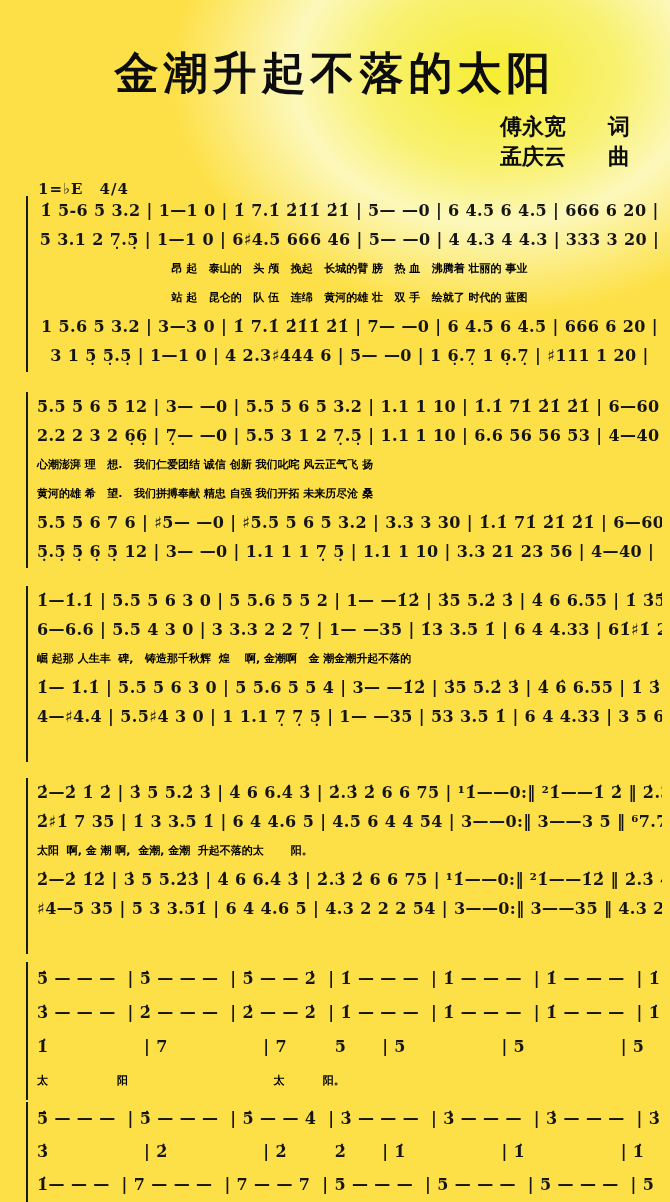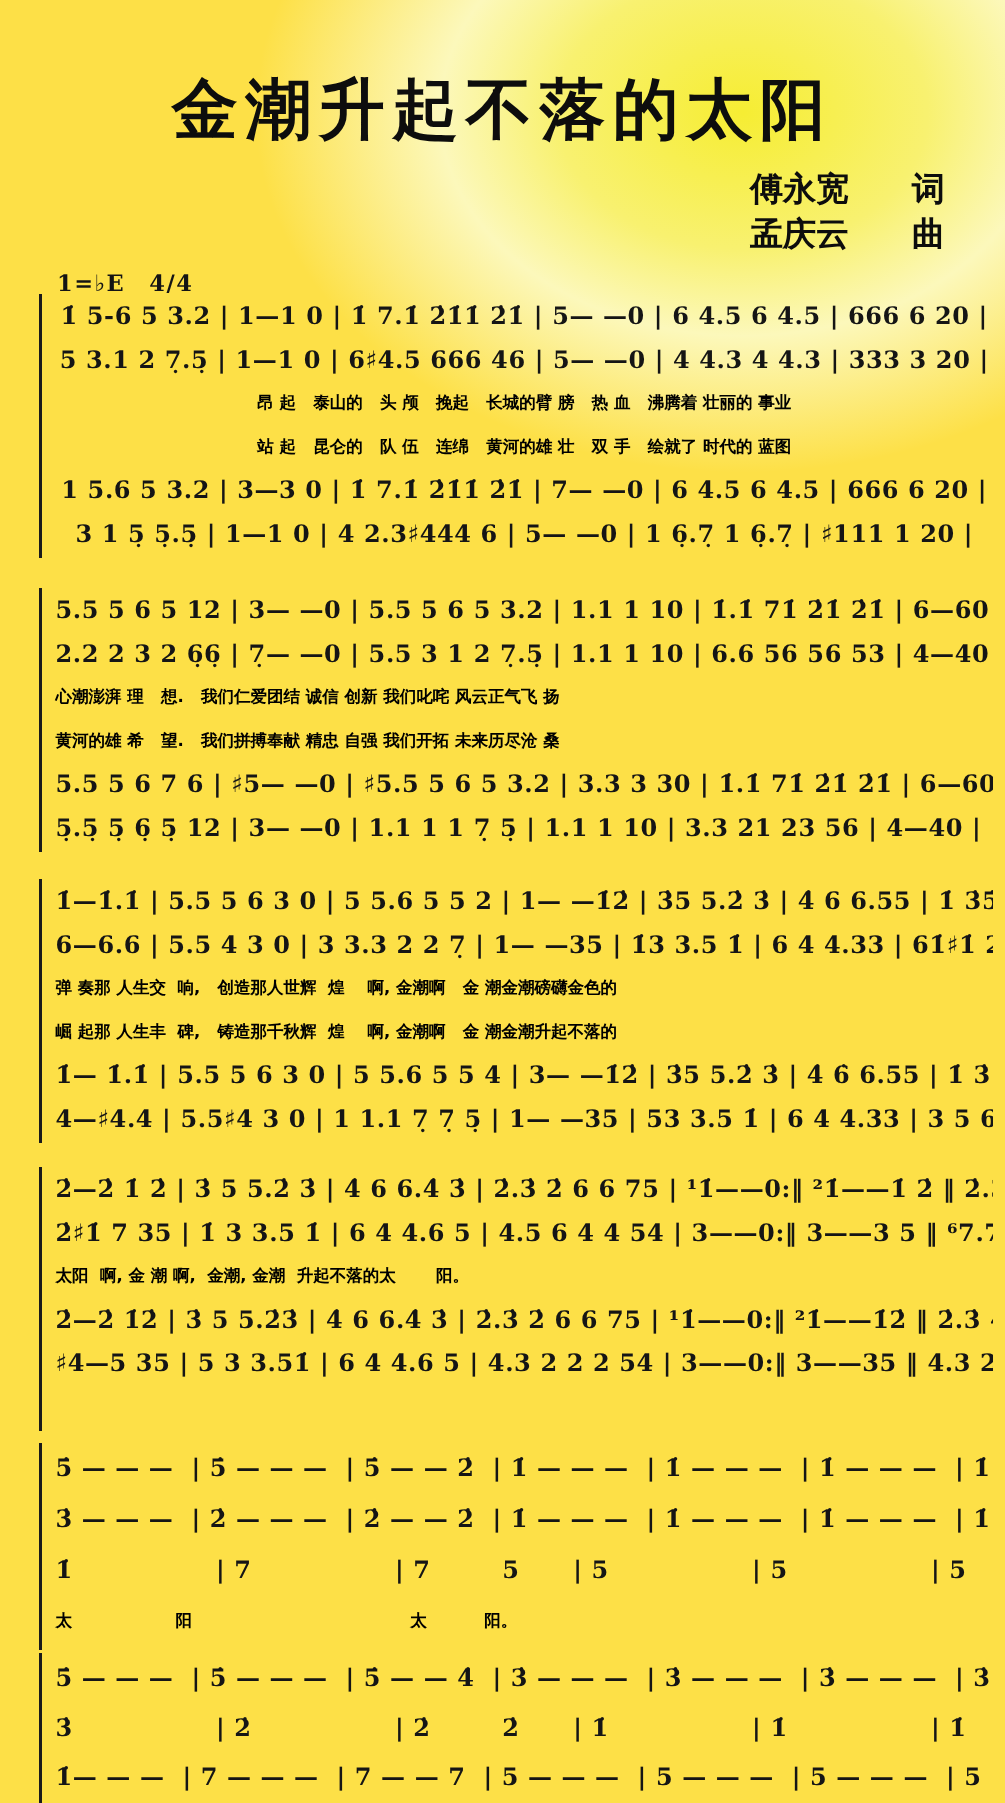--- a/index.html
+++ b/index.html
@@ -81,21 +81,20 @@
     <div class="m">2.2 2 3 2 6̣6̣ | 7̣— —0 | 5.5 3 1 2 7̣.5̣ | 1.1 1 10 | 6.6 56 56 53 | 4—40 |</div>
     <div class="ly">心潮澎湃 理   想.   我们仁爱团结 诚信 创新 我们叱咤 风云正气飞 扬</div>
     <div class="ly">黄河的雄 希   望.   我们拼搏奉献 精忠 自强 我们开拓 未来历尽沧 桑</div>
     <div class="m">5.5 5 6 7 6 | ♯5— —0 | ♯5.5 5 6 5 3.2 | 3.3 3 30 | 1̇.1̇ 71̇ 2̇1̇ 2̇1̇ | 6—60 |</div>
     <div class="m">5̣.5̣ 5̣ 6̣ 5̣ 12 | 3— —0 | 1.1 1 1 7̣ 5̣ | 1.1 1 10 | 3.3 21 23 56 | 4—40 |</div>
   </div>
 
   <div class="system s3">
     <div class="m">1̇—1̇.1̇ | 5.5 5 6 3 0 | 5 5.6 5 5 2 | 1— —1̇2̇ | 3̇5 5.2̇ 3̇ | 4̇ 6 6.55 | 1̇ 3̇5̇ 4̇3̇ |</div>
     <div class="m">6—6.6 | 5.5 4 3 0 | 3 3.3 2 2 7̣ | 1— —35 | 1̇3 3.5 1̇ | 6 4 4.33 | 61̇♯1̇ 2̇3̇ |</div>
-    <div class="ly">弹 奏那 人生交  响,   创造那人世辉  煌    啊, 金潮啊   金 潮金潮磅礴金色的</div>
     <div class="ly">崛 起那 人生丰  碑,   铸造那千秋辉  煌    啊, 金潮啊   金 潮金潮升起不落的</div>
     <div class="m">1̇— 1̇.1̇ | 5.5 5 6 3 0 | 5 5.6 5 5 4 | 3— —1̇2̇ | 3̇5 5.2̇ 3̇ | 4̇ 6̇ 6.55 | 1̇ 3̇ 5̇ 4̇3̇ |</div>
     <div class="m">4—♯4.4 | 5.5♯4 3 0 | 1 1.1 7̣ 7̣ 5̣ | 1— —35 | 53 3.5 1̇ | 6 4 4.33 | 3 5 66 5 |</div>
   </div>
 
   <div class="system s4">
     <div class="m">2̇—2̇ 1̇ 2̇ | 3̇ 5 5.2̇ 3̇ | 4̇ 6 6.4̇ 3̇ | 2̇.3̇ 2̇ 6 6 75 | ¹1̇——0:‖ ²1̇——1̇ 2̇ ‖ 2̇.3̇ 4̇2̇ 3̇4̇ |</div>
     <div class="m">2̇♯1̇ 7 35 | 1̇ 3 3.5 1̇ | 6 4 4.6 5 | 4.5 6 4 4 54 | 3——0:‖ 3——3 5 ‖ ⁶7.7 67 1̇2̇ |</div>
     <div class="ly">太阳  啊, 金 潮 啊,  金潮, 金潮  升起不落的太       阳。</div>
     <div class="m">2̇—2̇ 1̇2̇ | 3̇ 5 5.2̇3̇ | 4̇ 6 6.4̇ 3̇ | 2̇.3̇ 2̇ 6 6 75 | ¹1̇——0:‖ ²1̇——1̇2̇ ‖ 2̇.3̇ 4̇2̇ 3̇4̇ |</div>

